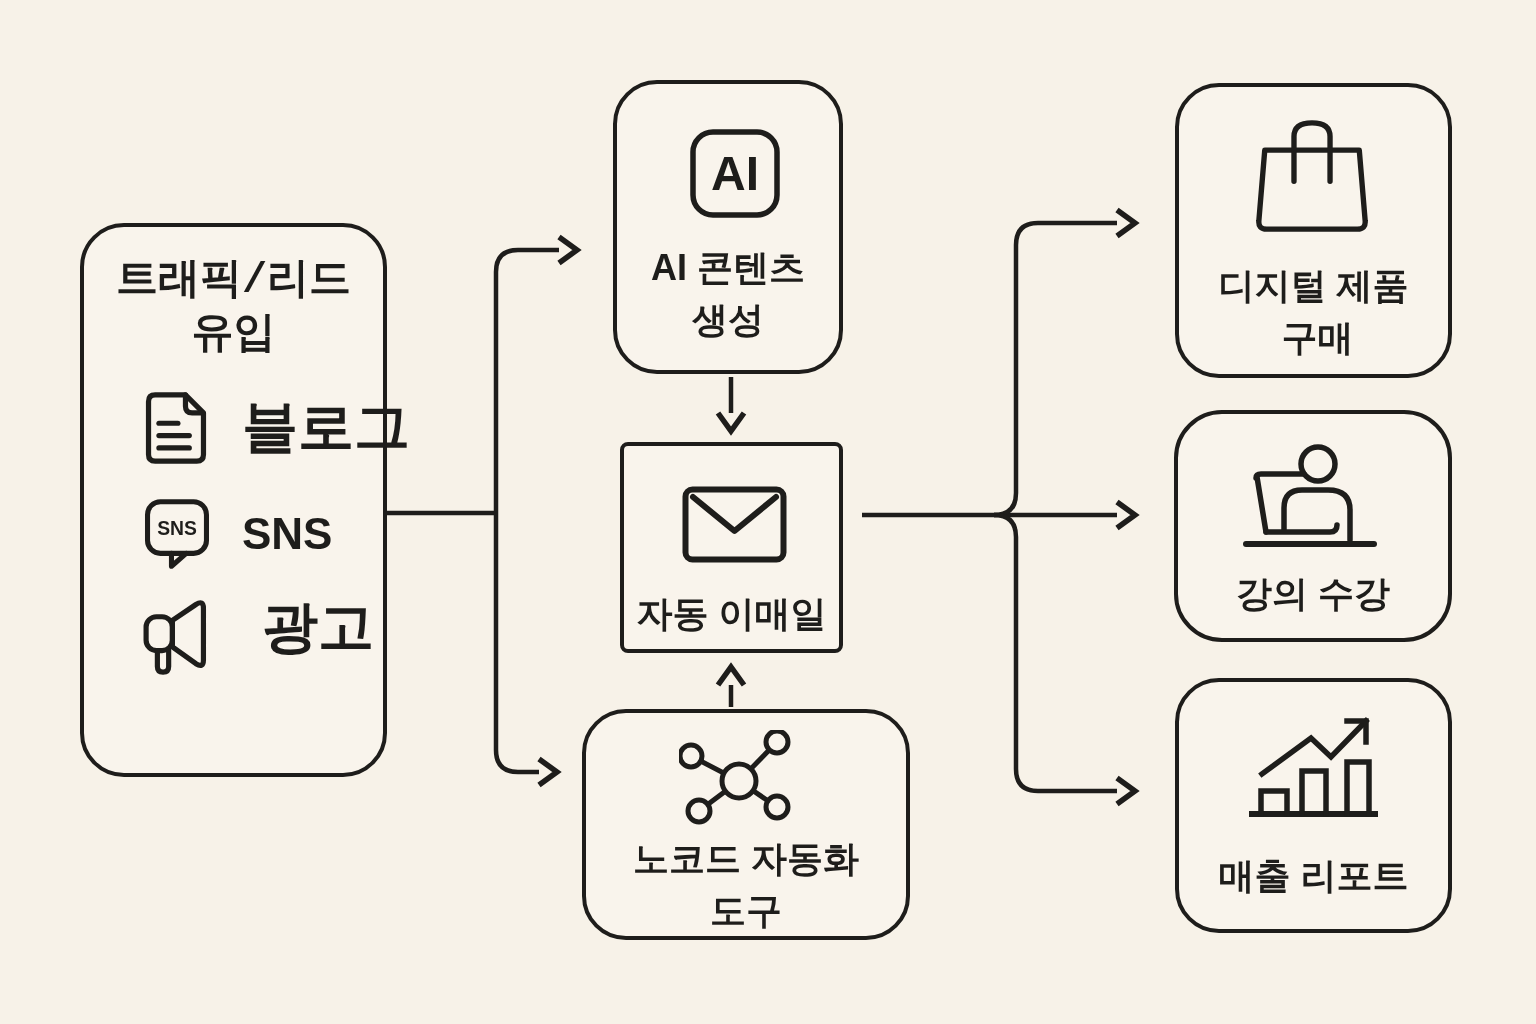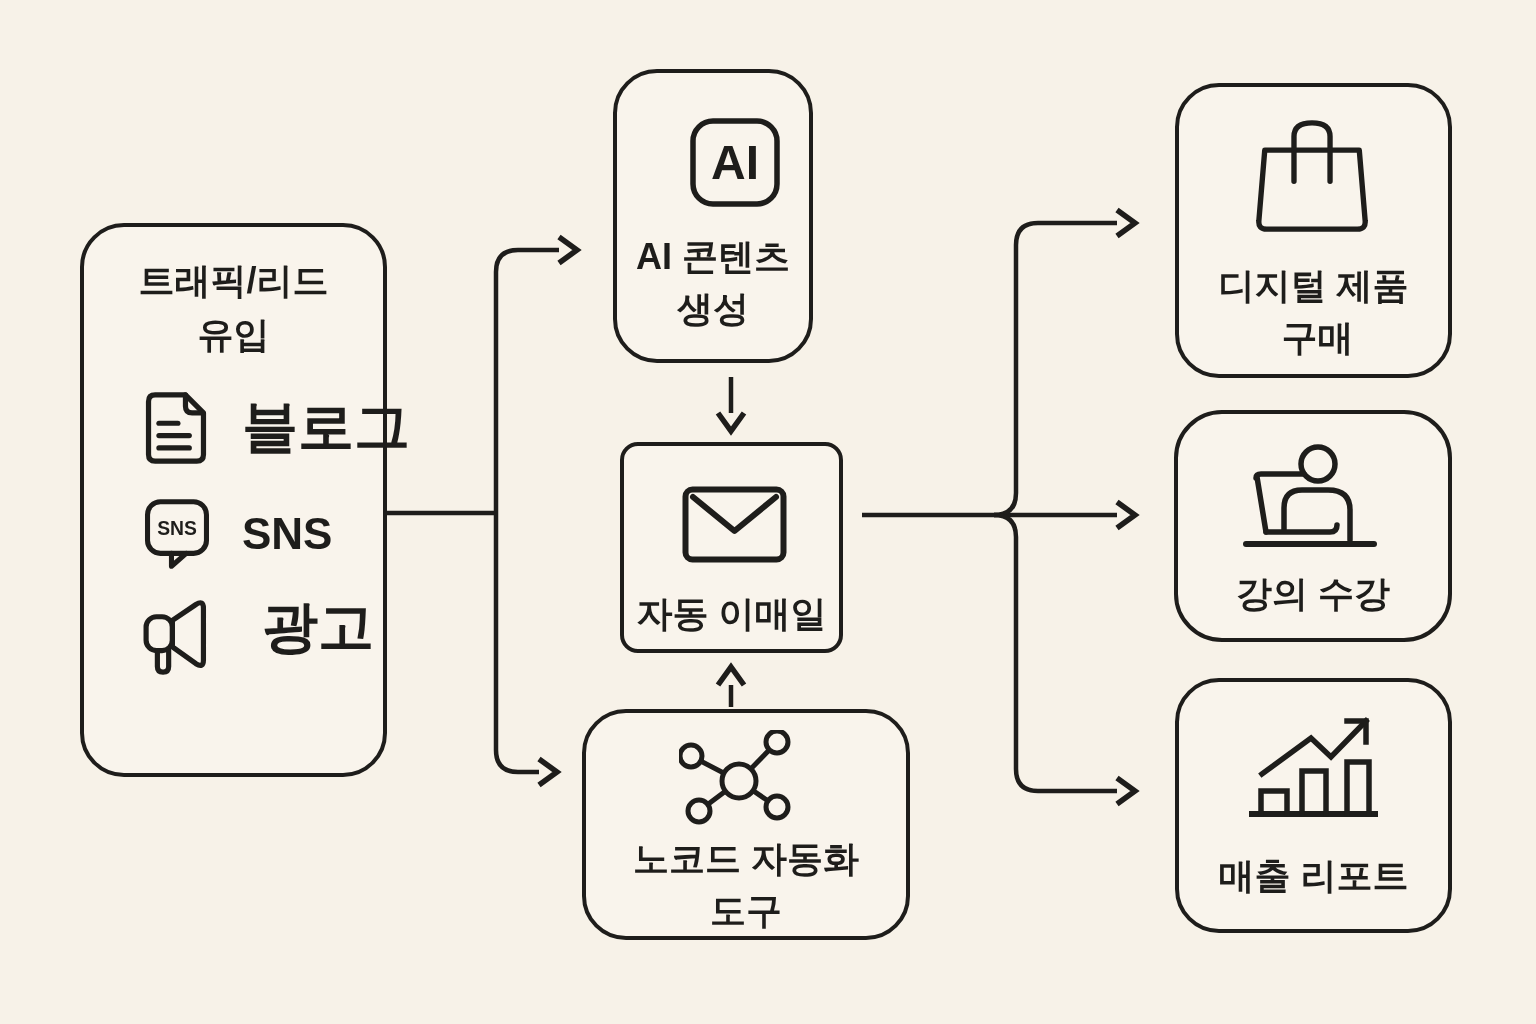--- a/index.html
+++ b/index.html
@@ -22,21 +22,21 @@
   }
   .lbl{
     position:absolute;left:0;right:0;
     text-align:center;
     font-weight:700;
     font-size:36px;
     line-height:52px;
     color:#1e1d1b;
     white-space:nowrap;
   }
-  .src-title{top:27px;font-size:36px;line-height:54px;}
+  .src-title{top:27px;font-size:42px;line-height:54px;font-family:Liberation Mono, monospace;}
   .row{position:absolute;display:flex;align-items:center;gap:30px;}
   .row .item-label{font-weight:700;font-size:56px;color:#1e1d1b;white-space:nowrap;}
   .icon{display:block;}
   .abs{position:absolute;}
 </style>
 </head>
 <body>
 
 <div class="canvas">
 
@@ -91,30 +91,30 @@
     <div class="row" style="left:56px;top:354px;gap:44px;">
       <svg class="icon" width="78" height="94" viewBox="0 0 80 100" fill="none" stroke="#1e1d1b" stroke-width="5.5" stroke-linecap="round" stroke-linejoin="round">
         <rect x="5" y="38" width="28" height="36" rx="11"></rect>
         <path d="M 33 42 L 58 25 Q 66 20 66 29 V 84 Q 66 93 58 88 L 33 70 Z"></path>
         <path d="M 17 74 V 91 Q 17 97 23 97 Q 29 97 29 91 V 74"></path>
       </svg>
       <span class="item-label">광고</span>
     </div>
   </div>
 
-  <div class="node" style="left:613px;top:69px;width:200px;height:294px;">
+  <div class="node" style="left:613px;top:80px;width:230px;height:294px;">
     <svg class="icon abs" style="left:72px;top:44px;" width="92" height="91" viewBox="0 0 92 91" fill="none" stroke="#1e1d1b" stroke-width="5.5">
       <rect x="4" y="4" width="84" height="83" rx="20"></rect>
       <text x="46" y="62" text-anchor="middle" stroke="none" fill="#1e1d1b" font-family="Liberation Sans, DejaVu Sans, sans-serif" font-size="48" font-weight="700">AI</text>
     </svg>
     <div class="lbl" style="top:158px;">AI 콘텐츠</div>
     <div class="lbl" style="top:210px;">생성</div>
   </div>
 
-  <div class="node" style="left:620px;top:442px;width:223px;height:211px;border-radius:18px;">
+  <div class="node" style="left:620px;top:442px;width:223px;height:211px;border-radius:8px;">
     <svg class="icon abs" style="left:58px;top:40px;" width="105" height="77" viewBox="0 0 105 77" fill="none" stroke="#1e1d1b" stroke-width="6" stroke-linecap="round" stroke-linejoin="round">
       <rect x="3.5" y="3.5" width="98" height="70" rx="7"></rect>
       <path d="M 11 11 L 52.5 45 L 94 11"></path>
     </svg>
     <div class="lbl" style="top:142px;">자동 이매일</div>
   </div>
 
   <div class="node" style="left:582px;top:709px;width:328px;height:231px;">
     <svg class="icon abs" style="left:93px;top:17px;" width="116" height="96" viewBox="0 0 116 96" fill="none" stroke="#1e1d1b" stroke-width="5">
       <path d="M 60 51 L 12 26 M 60 51 L 98 12 M 60 51 L 20 81 M 60 51 L 98 77"></path>

